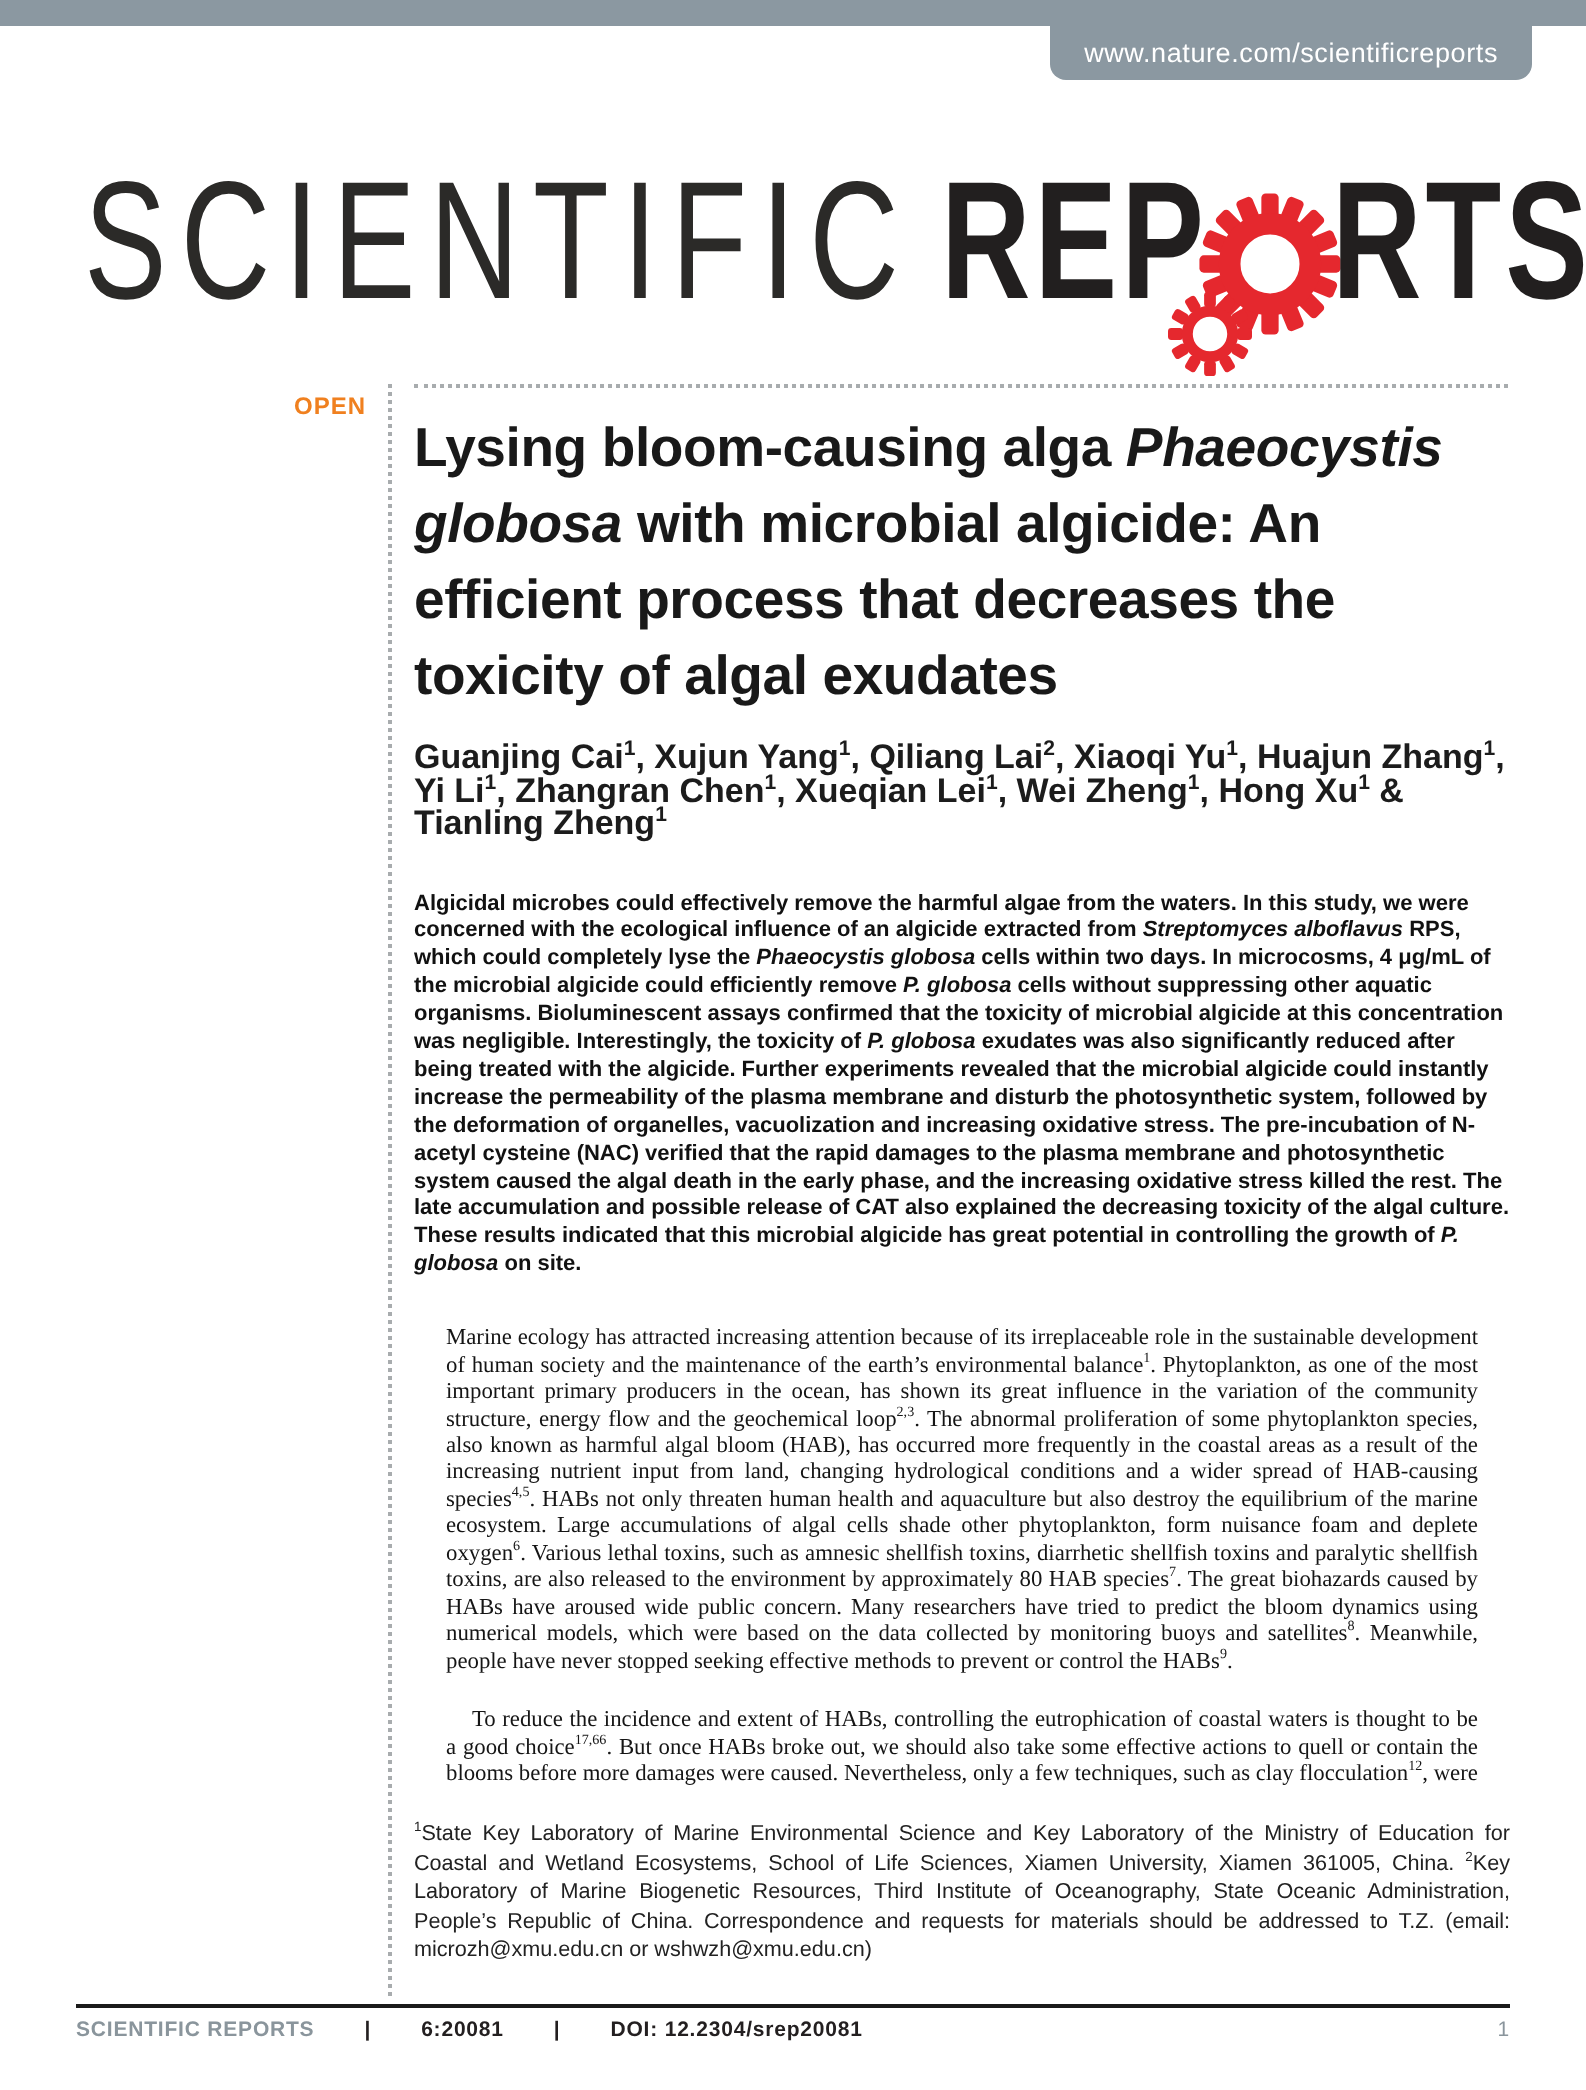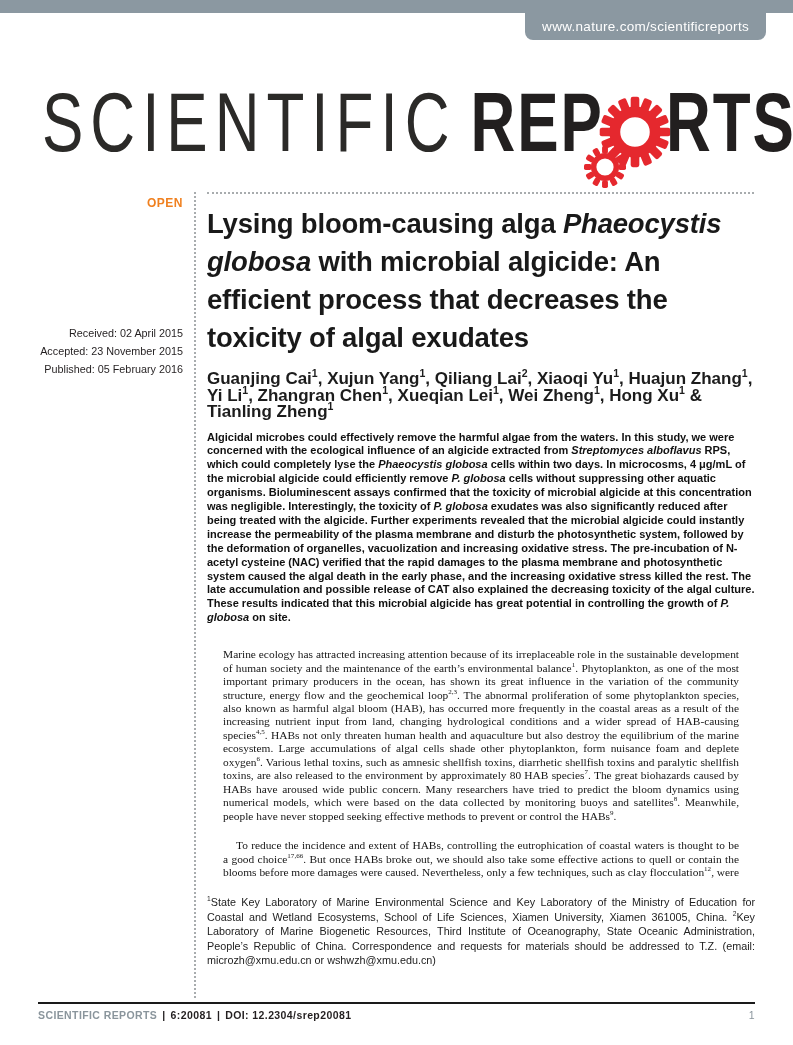--- a/index.html
+++ b/index.html
@@ -37,31 +37,31 @@
   .hrule{position:absolute;left:207px;top:192px;width:547px;border-top:2px dotted #a8acae;}
   .vrule{position:absolute;left:194px;top:192px;height:806px;border-left:2px dotted #a8acae;}
   
   .content{position:absolute;left:207px;top:192px;width:548px;}
   .title{
     margin:13px 0 14px 0;font-size:27.5px;font-weight:700;line-height:38px;
     letter-spacing:-0.2px;color:#191919;
   }
   .title i{font-style:italic;}
   .authors{margin-top:9px;font-size:17px;font-weight:700;line-height:16.5px;color:#1c1c1c;}
-  .abstract{margin-top:10px;font-size:11px;font-weight:700;line-height:13.9px;color:#111111;}
+  .abstract{margin-top:25px;font-size:11px;font-weight:700;line-height:13.9px;color:#111111;}
   .bodytext{margin-top:23px;font-family:"Liberation Serif",serif;font-size:11.4px;line-height:13.45px;text-align:justify;color:#151515;}
   .bodytext p{margin:16px;}
   .bodytext p.indent{text-indent:13px;}
   .footnote{margin-top:7px;font-size:10.8px;line-height:14.4px;text-align:justify;color:#222222;}
   sup{font-size:0.62em;vertical-align:super;line-height:0;}
   
   .footer-rule{position:absolute;left:38px;top:1002px;width:717px;border-top:2px solid #1a1a1a;}
   .footer{
     position:absolute;left:38px;top:1009px;width:717px;display:flex;align-items:flex-start;
-    font-size:10.5px;font-weight:700;letter-spacing:.4px;color:#231f20;
+    font-size:10.5px;font-weight:700;letter-spacing:.4px;color:#231f20;gap:20px;
   }
   .footer .journal{color:#8a959c;}
   .footer .sep{margin:0 5px;}
   .footer .pagenum{margin-left:auto;color:#8a959c;font-weight:400;}
 </style>
 </head>
 <body>
 
 <div class="page">
 
@@ -116,25 +116,20 @@
       </svg>
     </span>
     <span class="lg bold">RTS</span>
   </div>
 
   <div class="hrule"></div>
   <div class="vrule"></div>
 
   <div class="open-label">OPEN</div>
 
-  <div class="dates">
-    <div>Received: 02 April 2015</div>
-    <div>Accepted: 23 November 2015</div>
-    <div>Published: 05 February 2016</div>
-  </div>
 
   <div class="content">
     <h1 class="title">Lysing bloom-causing alga <i>Phaeocystis globosa</i> with microbial algicide: An efficient process that decreases the toxicity of algal exudates</h1>
     <div class="authors">Guanjing Cai<sup>1</sup>, Xujun Yang<sup>1</sup>, Qiliang Lai<sup>2</sup>, Xiaoqi Yu<sup>1</sup>, Huajun Zhang<sup>1</sup>, Yi Li<sup>1</sup>, Zhangran Chen<sup>1</sup>, Xueqian Lei<sup>1</sup>, Wei Zheng<sup>1</sup>, Hong Xu<sup>1</sup> &amp; Tianling Zheng<sup>1</sup></div>
     <div class="abstract">Algicidal microbes could effectively remove the harmful algae from the waters. In this study, we were concerned with the ecological influence of an algicide extracted from <i>Streptomyces alboflavus</i> RPS, which could completely lyse the <i>Phaeocystis globosa</i> cells within two days. In microcosms, 4 μg/mL of the microbial algicide could efficiently remove <i>P. globosa</i> cells without suppressing other aquatic organisms. Bioluminescent assays confirmed that the toxicity of microbial algicide at this concentration was negligible. Interestingly, the toxicity of <i>P. globosa</i> exudates was also significantly reduced after being treated with the algicide. Further experiments revealed that the microbial algicide could instantly increase the permeability of the plasma membrane and disturb the photosynthetic system, followed by the deformation of organelles, vacuolization and increasing oxidative stress. The pre-incubation of N-acetyl cysteine (NAC) verified that the rapid damages to the plasma membrane and photosynthetic system caused the algal death in the early phase, and the increasing oxidative stress killed the rest. The late accumulation and possible release of CAT also explained the decreasing toxicity of the algal culture. These results indicated that this microbial algicide has great potential in controlling the growth of <i>P. globosa</i> on site.</div>
     <div class="bodytext">
       <p>Marine ecology has attracted increasing attention because of its irreplaceable role in the sustainable development of human society and the maintenance of the earth’s environmental balance<sup>1</sup>. Phytoplankton, as one of the most important primary producers in the ocean, has shown its great influence in the variation of the community structure, energy flow and the geochemical loop<sup>2,3</sup>. The abnormal proliferation of some phytoplankton species, also known as harmful algal bloom (HAB), has occurred more frequently in the coastal areas as a result of the increasing nutrient input from land, changing hydrological conditions and a wider spread of HAB-causing species<sup>4,5</sup>. HABs not only threaten human health and aquaculture but also destroy the equilibrium of the marine ecosystem. Large accumulations of algal cells shade other phytoplankton, form nuisance foam and deplete oxygen<sup>6</sup>. Various lethal toxins, such as amnesic shellfish toxins, diarrhetic shellfish toxins and paralytic shellfish toxins, are also released to the environment by approximately 80 HAB species<sup>7</sup>. The great biohazards caused by HABs have aroused wide public concern. Many researchers have tried to predict the bloom dynamics using numerical models, which were based on the data collected by monitoring buoys and satellites<sup>8</sup>. Meanwhile, people have never stopped seeking effective methods to prevent or control the HABs<sup>9</sup>.</p>
       <p class="indent">To reduce the incidence and extent of HABs, controlling the eutrophication of coastal waters is thought to be a good choice<sup>17,66</sup>. But once HABs broke out, we should also take some effective actions to quell or contain the blooms before more damages were caused. Nevertheless, only a few techniques, such as clay flocculation<sup>12</sup>, were</p>
     </div>
     <div class="footnote"><sup>1</sup>State Key Laboratory of Marine Environmental Science and Key Laboratory of the Ministry of Education for Coastal and Wetland Ecosystems, School of Life Sciences, Xiamen University, Xiamen 361005, China. <sup>2</sup>Key Laboratory of Marine Biogenetic Resources, Third Institute of Oceanography, State Oceanic Administration, People’s Republic of China. Correspondence and requests for materials should be addressed to T.Z. (email: microzh@xmu.edu.cn or wshwzh@xmu.edu.cn)</div>

